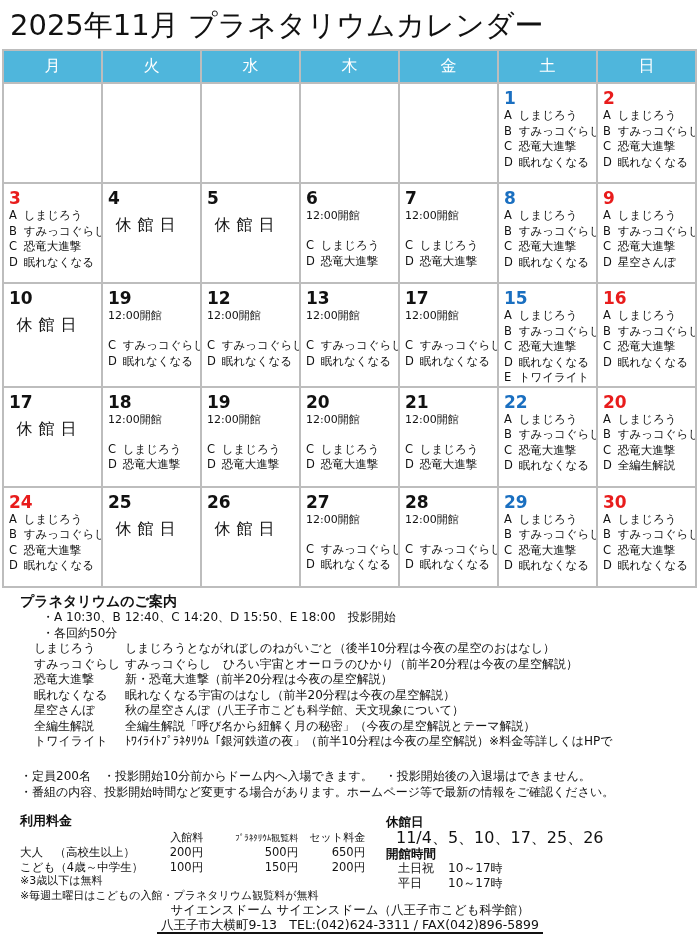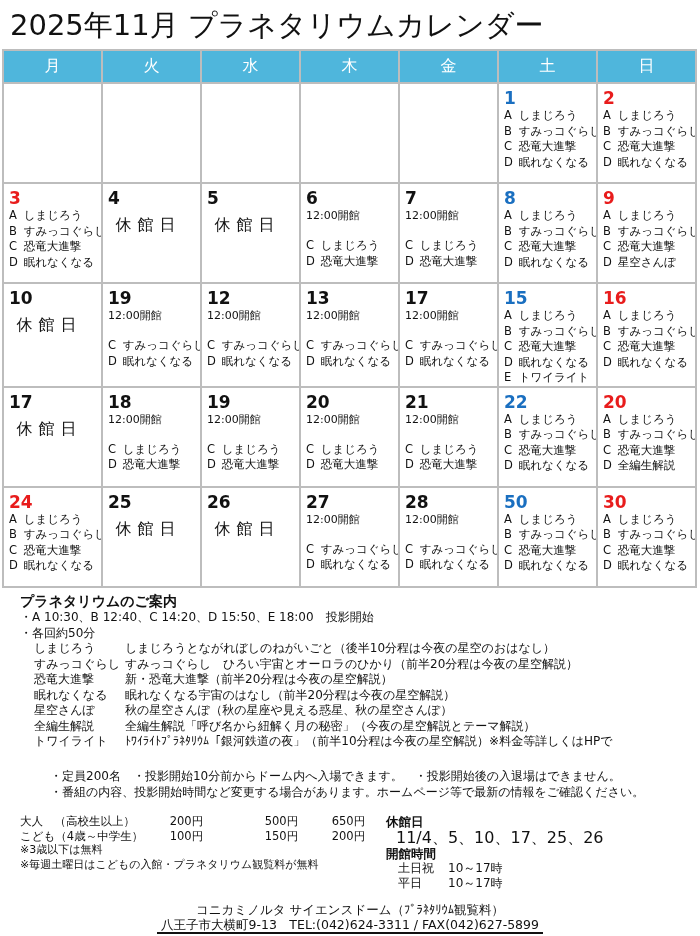--- a/index.html
+++ b/index.html
@@ -18,24 +18,24 @@
   .daynum.sat { color: #1a6fc0; }
   .daynum.sun { color: #e81c1c; }
   .prog { display: block; font-size: 11.5px; line-height: 15.5px; }
   .prog .slot { display: inline-block; width: 11px; }
   .open { display: block; font-size: 11px; line-height: 16px; margin-bottom: 14px; }
   .closed { display: block; text-align: center; font-size: 16px; letter-spacing: 6px;
             margin-top: 9px; padding-right: 8px; }
   .info { position: absolute; left: 20px; top: 592px; width: 670px; font-size: 12px;
           line-height: 15.5px; }
   .info h2 { margin: 0; font-size: 14px; font-weight: bold; line-height: 18px; }
-  .info .line { display: block; white-space: nowrap; }
+  .info .line { display: block; white-space: nowrap; margin-left: 22px; }
   .prow { display: block; white-space: nowrap; padding-left: 14px; }
   .prow .pname { display: inline-block; width: 91px; }
-  .notes { position: absolute; left: 20px; top: 768px; font-size: 12px; line-height: 16px; margin-left: 30px; }
+  .notes { position: absolute; left: 20px; top: 768px; font-size: 12px; line-height: 16px; }
   .notes .line { display: block; white-space: nowrap; }
   .fees { position: absolute; left: 20px; top: 814px; font-size: 11.5px; line-height: 14.5px; }
   .fees h3 { margin: 0 0 2px 0; font-size: 13px; font-weight: bold; }
   .fees table { border-collapse: collapse; }
   .fees td { padding: 0; white-space: nowrap; }
   .fees .c0 { width: 120px; }
   .fees .c1 { width: 60px; text-align: right; }
   .fees .c2 { width: 95px; text-align: right; }
   .fees .c3 { width: 67px; text-align: right; }
   .fees .h1 { font-size: 11px; }
@@ -244,21 +244,21 @@
           <span class="prog"><span class="slot">C</span> <span>すみっコぐらし</span></span>
           <span class="prog"><span class="slot">D</span> <span>眠れなくなる</span></span>
         </td>
         <td>
           <span class="daynum">28</span>
           <span class="open">12:00開館</span>
           <span class="prog"><span class="slot">C</span> <span>すみっコぐらし</span></span>
           <span class="prog"><span class="slot">D</span> <span>眠れなくなる</span></span>
         </td>
         <td>
-          <span class="daynum sat">50</span>
+          <span class="daynum sat">29</span>
           <span class="prog"><span class="slot">A</span> <span>しまじろう</span></span>
           <span class="prog"><span class="slot">B</span> <span>すみっコぐらし</span></span>
           <span class="prog"><span class="slot">C</span> <span>恐竜大進撃</span></span>
           <span class="prog"><span class="slot">D</span> <span>眠れなくなる</span></span>
         </td>
         <td>
           <span class="daynum sun">30</span>
           <span class="prog"><span class="slot">A</span> <span>しまじろう</span></span>
           <span class="prog"><span class="slot">B</span> <span>すみっコぐらし</span></span>
           <span class="prog"><span class="slot">C</span> <span>恐竜大進撃</span></span>
@@ -270,34 +270,41 @@
 
 <div class="info">
   <h2>プラネタリウムのご案内</h2>
   <span class="line">・A 10:30、B 12:40、C 14:20、D 15:50、E 18:00　投影開始</span>
   <span class="line">・各回約50分</span>
   <div id="prog-list">
       <span class="prow"><span class="pname">しまじろう</span><span>しまじろうとながれぼしのねがいごと（後半10分程は今夜の星空のおはなし）</span></span>
       <span class="prow"><span class="pname">すみっコぐらし</span><span>すみっコぐらし　ひろい宇宙とオーロラのひかり（前半20分程は今夜の星空解説）</span></span>
       <span class="prow"><span class="pname">恐竜大進撃</span><span>新・恐竜大進撃（前半20分程は今夜の星空解説）</span></span>
       <span class="prow"><span class="pname">眠れなくなる</span><span>眠れなくなる宇宙のはなし（前半20分程は今夜の星空解説）</span></span>
-      <span class="prow"><span class="pname">星空さんぽ</span><span>秋の星空さんぽ（秋の星座や見える惑星、秋の星空さんぽ）</span></span>
+      <span class="prow"><span class="pname">星空さんぽ</span><span>秋の星空さんぽ（八王子市こども科学館、天文現象について）</span></span>
       <span class="prow"><span class="pname">全編生解説</span><span>全編生解説「呼び名から紐解く月の秘密」（今夜の星空解説とテーマ解説）</span></span>
       <span class="prow"><span class="pname">トワイライト</span><span>ﾄﾜｲﾗｲﾄﾌﾟﾗﾈﾀﾘｳﾑ「銀河鉄道の夜」（前半10分程は今夜の星空解説）※料金等詳しくはHPで</span></span>
     </div>
 </div>
 
 <div class="notes">
   <span class="line">・定員200名　・投影開始10分前からドーム内へ入場できます。　・投影開始後の入退場はできません。</span>
   <span class="line">・番組の内容、投影開始時間など変更する場合があります。ホームページ等で最新の情報をご確認ください。</span>
 </div>
 
 <div class="fees">
+  <h3>利用料金</h3>
   <table>
     <tbody>
+        <tr>
+      <td class="c0"></td>
+      <td class="c1 h1">入館料</td>
+      <td class="c2 h2">ﾌﾟﾗﾈﾀﾘｳﾑ観覧料</td>
+      <td class="c3 h1">セット料金</td>
+    </tr>
     <tr>
       <td class="c0">大人　（高校生以上）</td>
       <td class="c1">200円</td>
       <td class="c2">500円</td>
       <td class="c3">650円</td>
     </tr>
     <tr>
       <td class="c0">こども（4歳～中学生）</td>
       <td class="c1">100円</td>
       <td class="c2">150円</td>
@@ -311,15 +318,15 @@
 
 <div class="hours">
   <h3>休館日</h3>
   <span class="dates">11/4、5、10、17、25、26</span>
   <h3>開館時間</h3>
   <span class="hrow"><span class="hk">土日祝</span><span>10～17時</span></span>
   <span class="hrow"><span class="hk">平日</span><span>10～17時</span></span>
 </div>
 
 <div class="footer">
-  <span class="line">コニカミノルタ サイエンスドーム（ﾌﾟﾗﾈﾀﾘｳﾑ観覧料）</span>
-  <span class="addr">八王子市大横町9-13　TEL:(042)624-3311 / FAX(042)627-5899</span>
+  <span class="line">サイエンスドーム サイエンスドーム（八王子市こども科学館）</span>
+  <span class="addr">八王子市大横町9-13　TEL:(042)624-3311 / FAX(042)896-5899</span>
 </div>
 
 </body></html>

